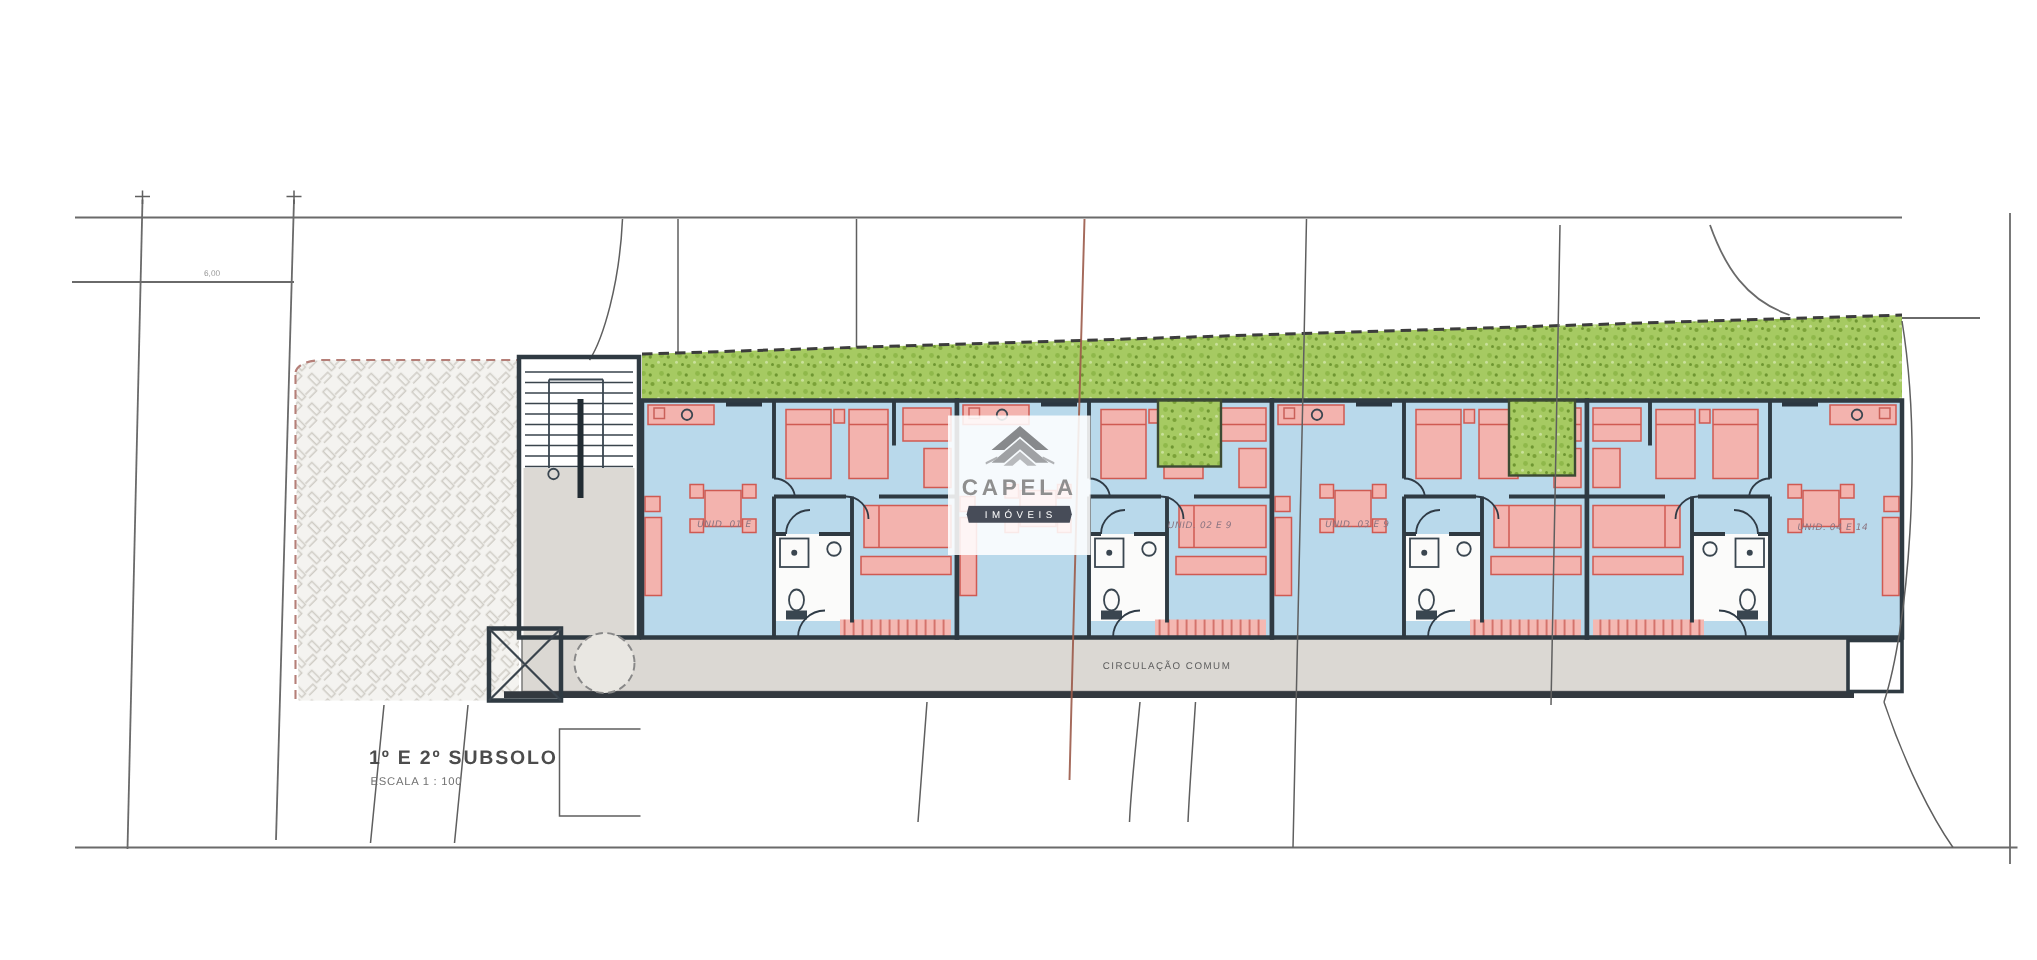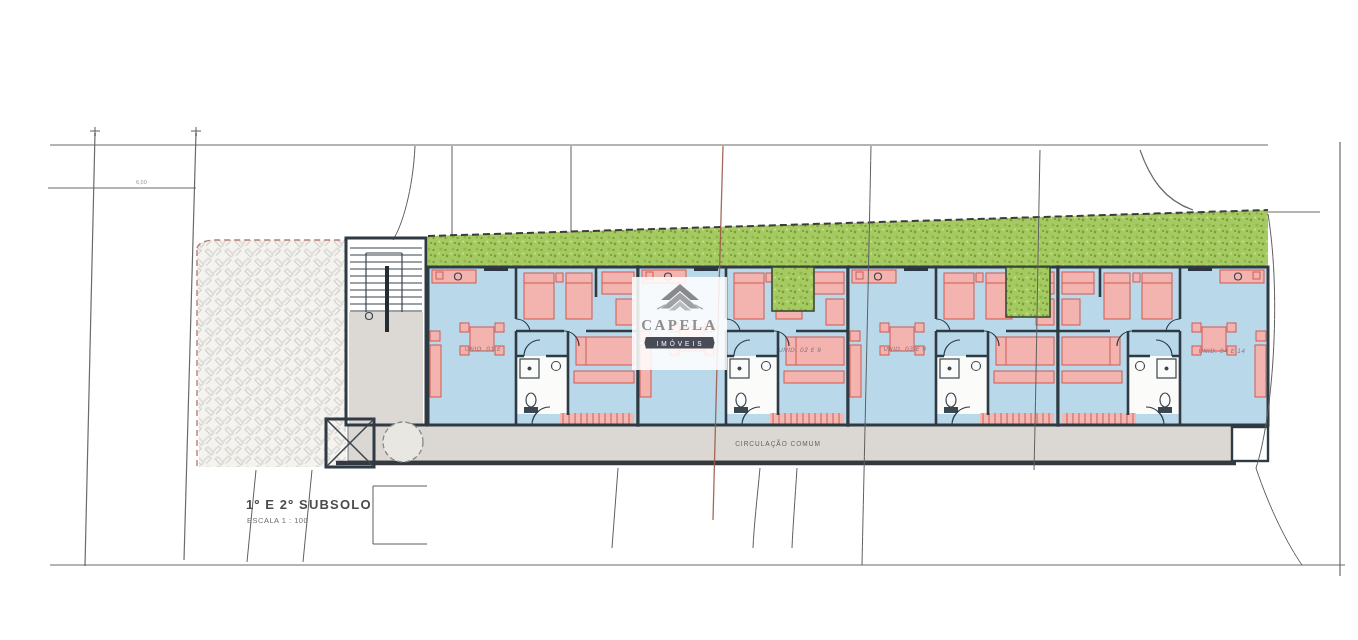--- a/index.html
+++ b/index.html
@@ -18,21 +18,21 @@
   .lbl-unit{font:italic 6px "DejaVu Sans",sans-serif;fill:#8a7480;letter-spacing:.4px;}
   .lbl-corr{font:6.5px "Liberation Sans",sans-serif;fill:#5f5f5f;letter-spacing:1px;}
   .lbl-title{font:700 13px "Liberation Sans",sans-serif;fill:#4c4c4c;letter-spacing:1.2px;}
   .lbl-scale{font:7.5px "Liberation Sans",sans-serif;fill:#707070;letter-spacing:.5px;}
   .lbl-dim{font:5.5px "Liberation Sans",sans-serif;fill:#9a9a9a;}
   
   .watermark{position:absolute;left:632px;top:277px;width:95px;height:93px;
              background:rgba(255,255,255,.87);display:flex;flex-direction:column;
              align-items:center;justify-content:flex-start;z-index:5;}
   .wm-logo{margin-top:7px;}
-  .wm-brand{font-family:Liberation Serif, serif;font-size:15px;font-weight:600;
+  .wm-brand{font-family:Liberation Sans, sans-serif;font-size:15px;font-weight:600;
             letter-spacing:2.5px;color:var(--watermark-gray,#8f8f8f);margin-top:3px;white-space:nowrap;}
   .wm-ribbon{margin-top:3px;background:var(--ribbon-dark,#474c58);color:#fff;
              font-size:6.5px;letter-spacing:3px;padding:2.5px 10px 2px 12px;white-space:nowrap;
              clip-path:polygon(2% 0,98% 0,100% 50%,98% 100%,2% 100%,0 50%);}
 </style>
 </head>
 <body>
 
 <div class="canvas">
   <svg class="plan-svg" width="1358" height="640" viewBox="0 0 1358 640">

